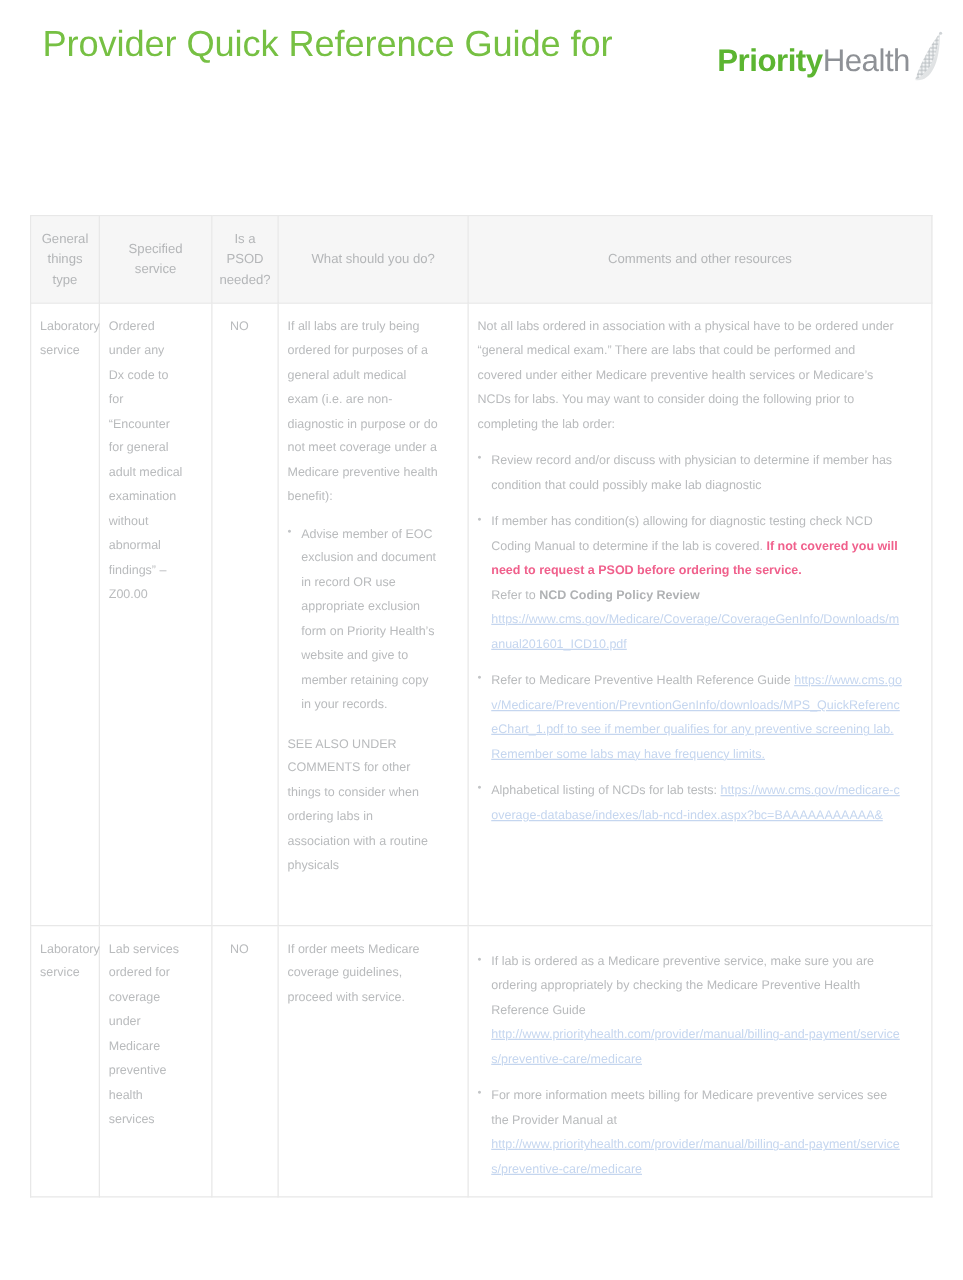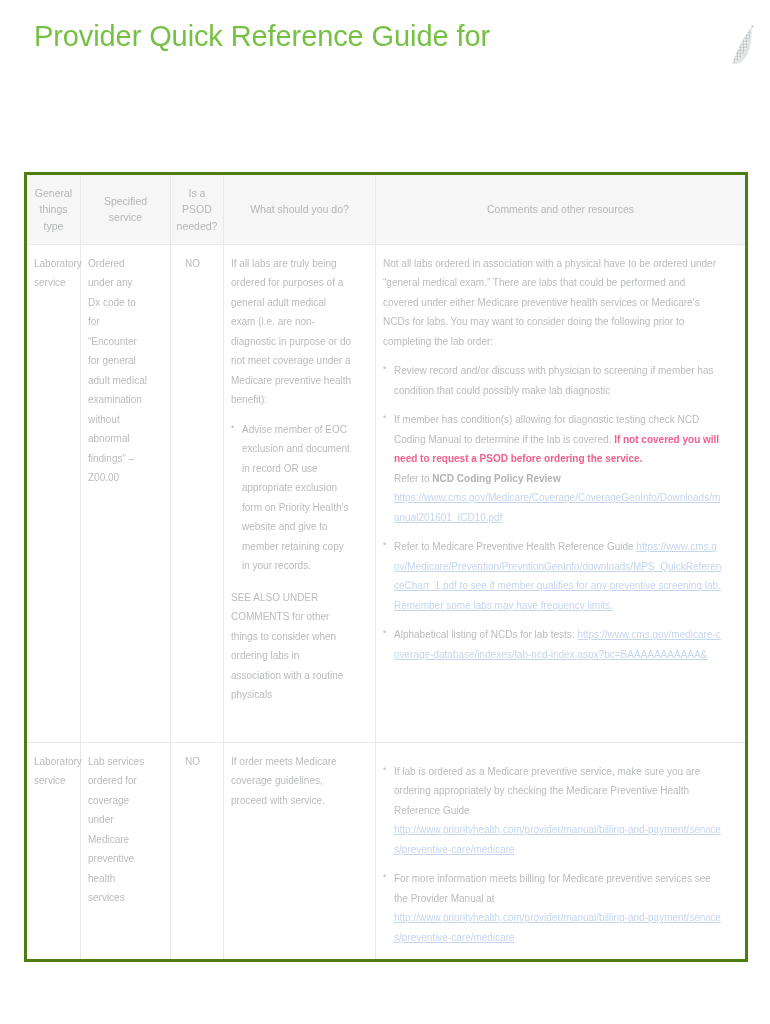--- a/index.html
+++ b/index.html
@@ -71,21 +71,21 @@
   
   .table-wrap {
     position: absolute;
     left: 24px; top: 172px;
     width: 721px;
   }
   table.psod {
     width: 721px;
     border-collapse: collapse;
     table-layout: fixed;
-    border: 3px solid #4d7c0f;
+    border: 1px solid #4d7c0f;
   }
   table.psod th, table.psod td {
     border: 1px solid #e8e8e8;
     vertical-align: top;
     padding: 9px 23px 12px 7px;
     color: #b9bbbd;
     font-size: 10px;
     line-height: 1.95;
     font-weight: normal;
   }
@@ -154,20 +154,21 @@
 <body>
 
 <div id="page">
 
   <div class="header">
     <div class="title-block">
       <div class="doc-title line1">Provider Quick Reference Guide for</div>
     </div>
 
     <div class="logo">
+      <div class="logo-text"><span class="logo-priority">Priority</span><span class="logo-health">Health</span></div>
       <div class="logo-mark">
         <svg width="26" height="48" viewBox="0 0 26 48" xmlns="http://www.w3.org/2000/svg">
           <defs>
             <linearGradient id="lg" x1="0" y1="0" x2="1" y2="1">
               <stop offset="0%" stop-color="#ffffff"></stop>
               <stop offset="35%" stop-color="#d7dbdd"></stop>
               <stop offset="100%" stop-color="#b9bec1"></stop>
             </linearGradient>
             <pattern id="dots" width="3" height="3" patternUnits="userSpaceOnUse">
               <rect width="3" height="3" fill="url(#lg)"></rect>
@@ -221,21 +222,21 @@
               </li>
             </ul>
             <div class="gap"></div>
             <p class="cell-p">SEE ALSO UNDER COMMENTS for other things to consider when ordering labs in association with a routine physicals</p>
           </td>
           <td class="col-comm">
             <p class="cell-p">Not all labs ordered in association with a physical have to be ordered under “general medical exam.”  There are labs that could be performed and covered under either Medicare preventive health services or Medicare’s NCDs for labs.  You may want to consider doing the following prior to completing the lab order:</p>
             <ul class="bl">
 
               <li>
-                <span>Review record and/or discuss with physician to screening if  member has condition that could possibly make lab diagnostic</span>
+                <span>Review record and/or discuss with physician to determine if  member has condition that could possibly make lab diagnostic</span>
               </li>
 
               <li>
                 <span>If member has condition(s) allowing for diagnostic testing check NCD Coding Manual to determine if the lab is covered.  </span><span class="redbold">If not covered you will need to request a PSOD before ordering the service.</span>
                 <span class="sub-line"><span>Refer to </span><span class="bold">NCD Coding Policy Review</span></span>
                 <a class="lnk nowrapblk" href="#">https://www.cms.gov/Medicare/Coverage/CoverageGenInfo/Downloads/manual201601_ICD10.pdf</a>
               </li>
 
               <li>
                 <span>Refer to Medicare </span><span class="ital">Preventive Health Reference Guide</span>

